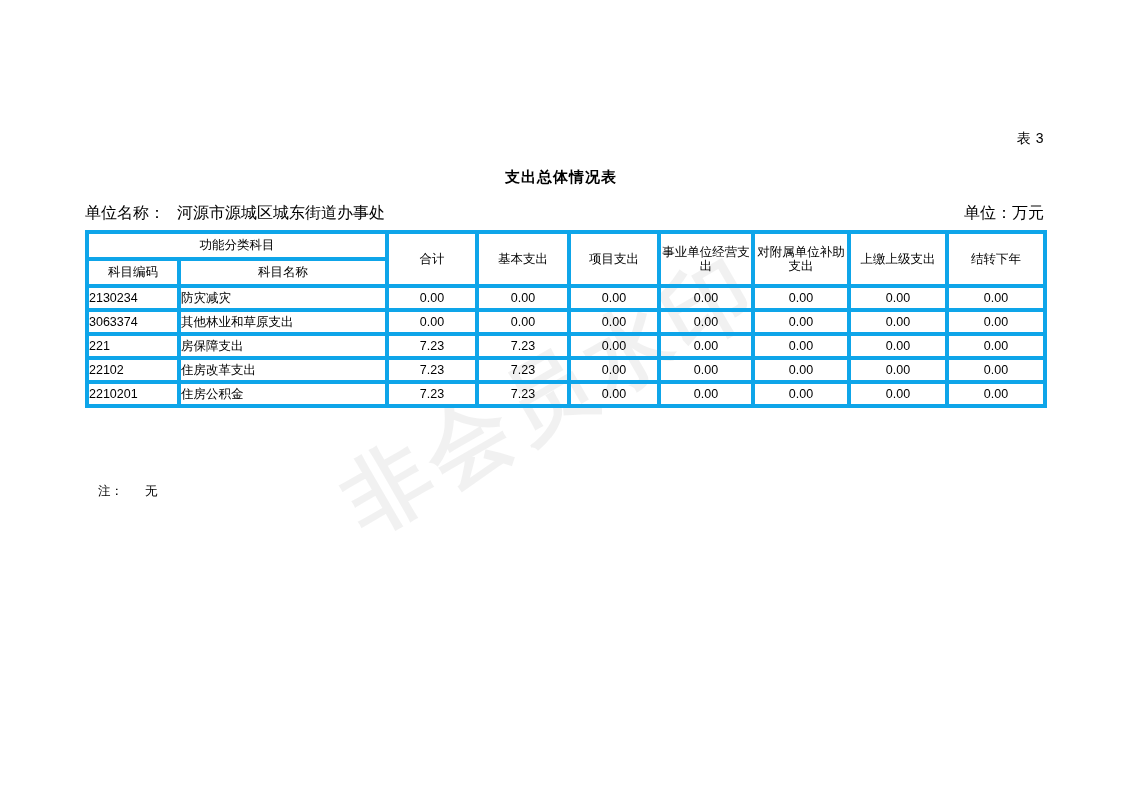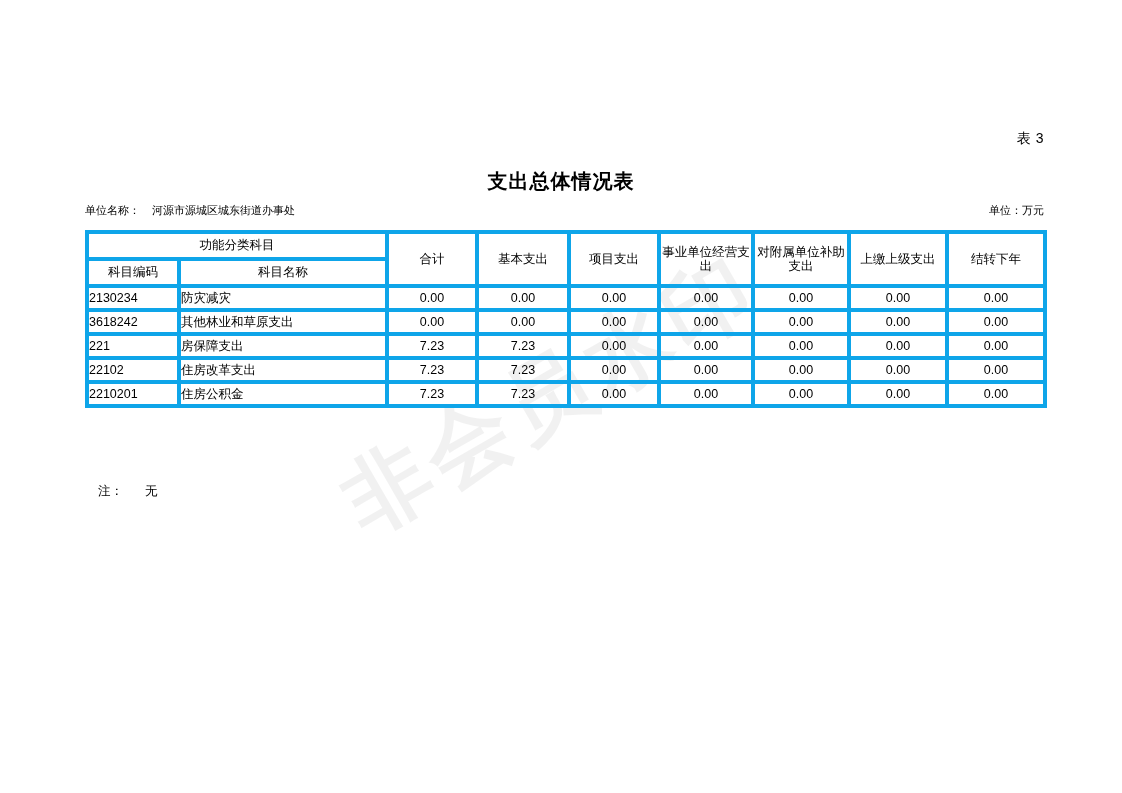--- a/index.html
+++ b/index.html
@@ -26,31 +26,31 @@
     right: 78px;
     top: 130px;
     font-size: 14px;
     letter-spacing: 0.5px;
   }
   .doc-title {
     position: absolute;
     left: 0; right: 0;
     top: 168px;
     text-align: center;
-    font-size: 20px;
+    font-size: 15px;
     font-weight: bold;
     letter-spacing: 1px;
   }
   .meta-row {
     position: absolute;
     left: 85px;
     right: 78px;
     top: 203px;
     height: 18px;
-    font-size: 11px;
+    font-size: 16px;
   }
   .meta-left {
     position: absolute;
     left: 0;
     top: 0;
     white-space: nowrap;
   }
   .meta-left .unit-name {
     margin-left: 12px;
   }
@@ -183,21 +183,21 @@
         <td class="cell-name">防灾减灾</td>
         <td class="cell-num">0.00</td>
         <td class="cell-num">0.00</td>
         <td class="cell-num">0.00</td>
         <td class="cell-num">0.00</td>
         <td class="cell-num">0.00</td>
         <td class="cell-num">0.00</td>
         <td class="cell-num">0.00</td>
       </tr>
       <tr>
-        <td class="cell-code">3618242</td>
+        <td class="cell-code">3063374</td>
         <td class="cell-name">其他林业和草原支出</td>
         <td class="cell-num">0.00</td>
         <td class="cell-num">0.00</td>
         <td class="cell-num">0.00</td>
         <td class="cell-num">0.00</td>
         <td class="cell-num">0.00</td>
         <td class="cell-num">0.00</td>
         <td class="cell-num">0.00</td>
       </tr>
       <tr>

